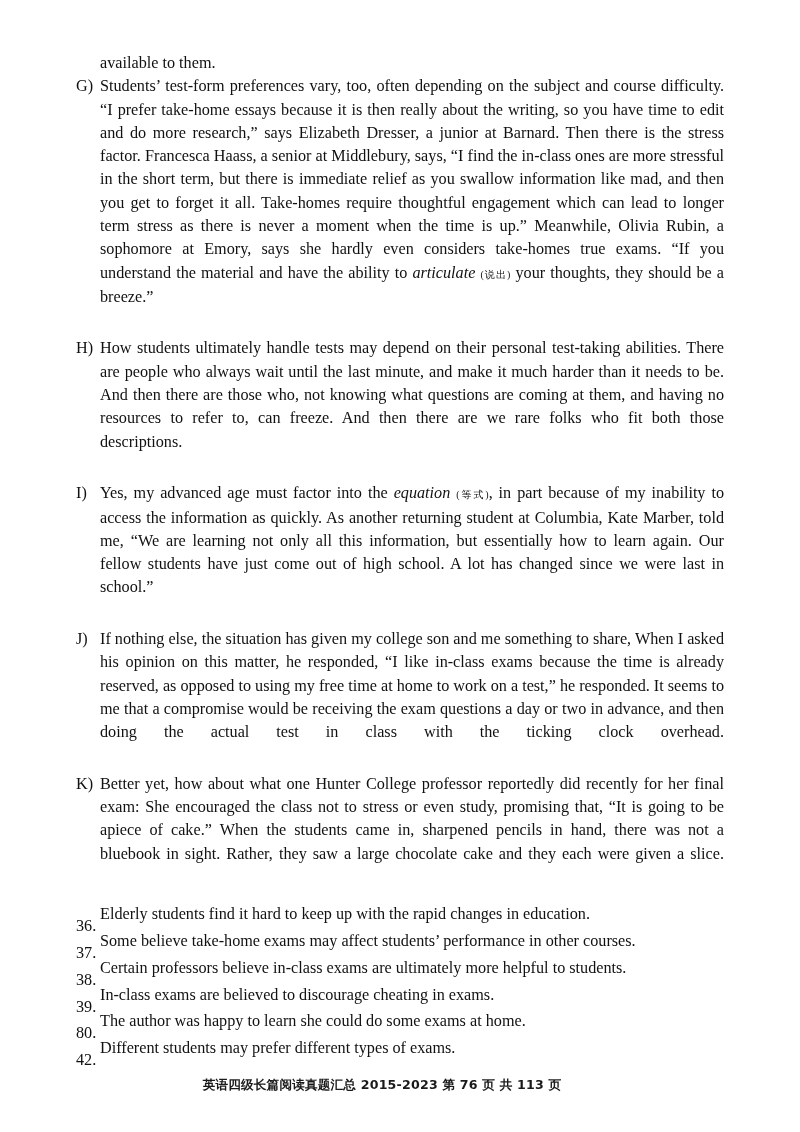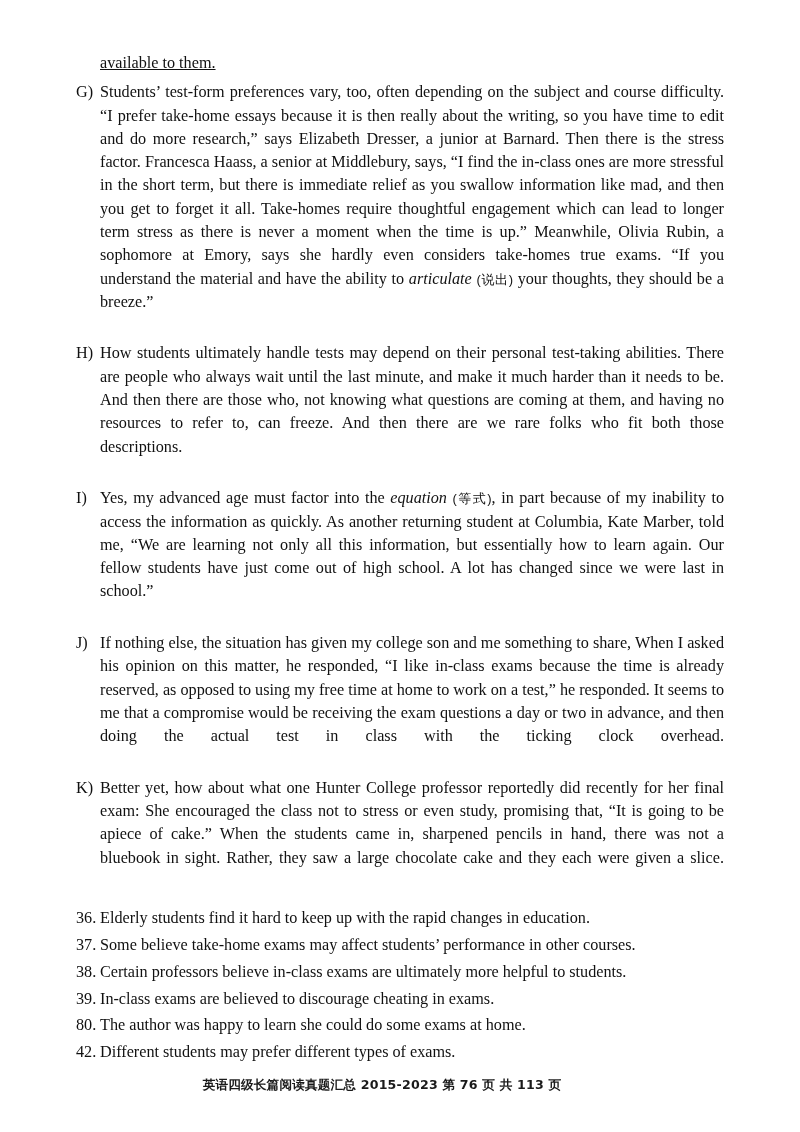--- a/index.html
+++ b/index.html
@@ -28,23 +28,21 @@
     left: 76px;
     top: 52px;
     width: 648px;
   }
 
   
   .cont-line {
     font-size: 16.2px;
     line-height: 23.2px;
     margin-left: 24px;
-    margin-bottom: 6px;
     text-align: left;
-    text-decoration: underline;
   }
 
   
   .para {
     position: relative;
     padding-left: 24px;
     font-size: 16.2px;
     line-height: 23.3px;
     text-align: justify;
     text-justify: inter-word;
@@ -66,41 +64,41 @@
     hyphens: none;
   }
   .para .body::after {
     content: "";
     display: inline-block;
     width: 100%;
   }
 
   .it { font-style: italic; }
   .cjk {
-    font-family: Liberation Sans, sans-serif;
+    font-family: Liberation Serif, serif;
     font-style: normal;
-    font-size: 13px;
+    font-size: 10px;
   }
 
   
   .qlist {
     margin-top: 14px;
   }
   .qitem {
     position: relative;
     padding-left: 24px;
     font-size: 16.2px;
     line-height: 23.3px;
     margin-bottom: 3.5px;
     text-align: left;
   }
   .qitem .qnum {
     position: absolute;
     left: 0;
-    top: 0;
+    top: 12px;
     width: 22px;
     font-size: 16.2px;
     line-height: 23.3px;
   }
   .qitem .qtext { display: block; }
   .qitem.wrap .qtext {
     text-align: justify;
     text-justify: inter-word;
   }
   .qitem.wrap .qtext::after {

